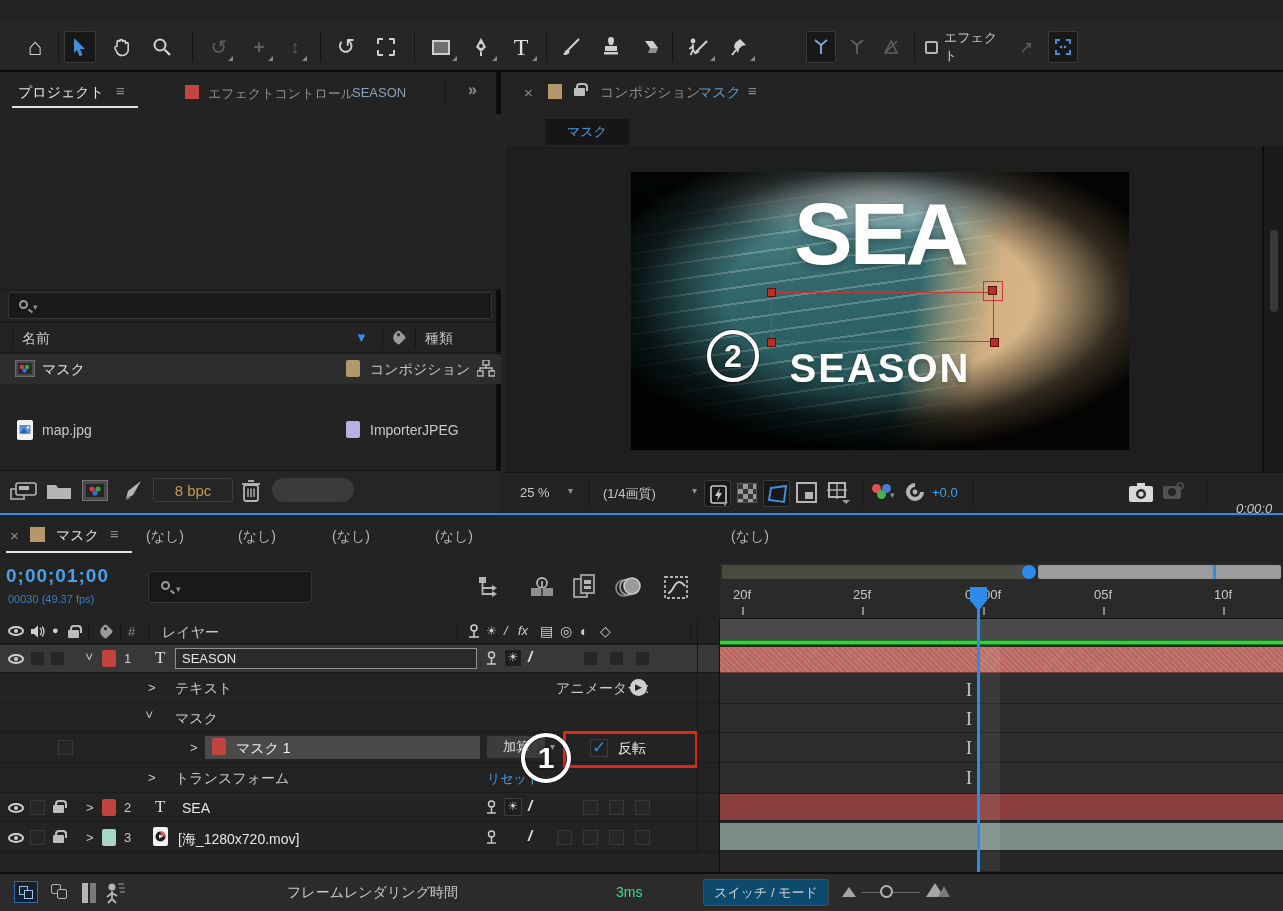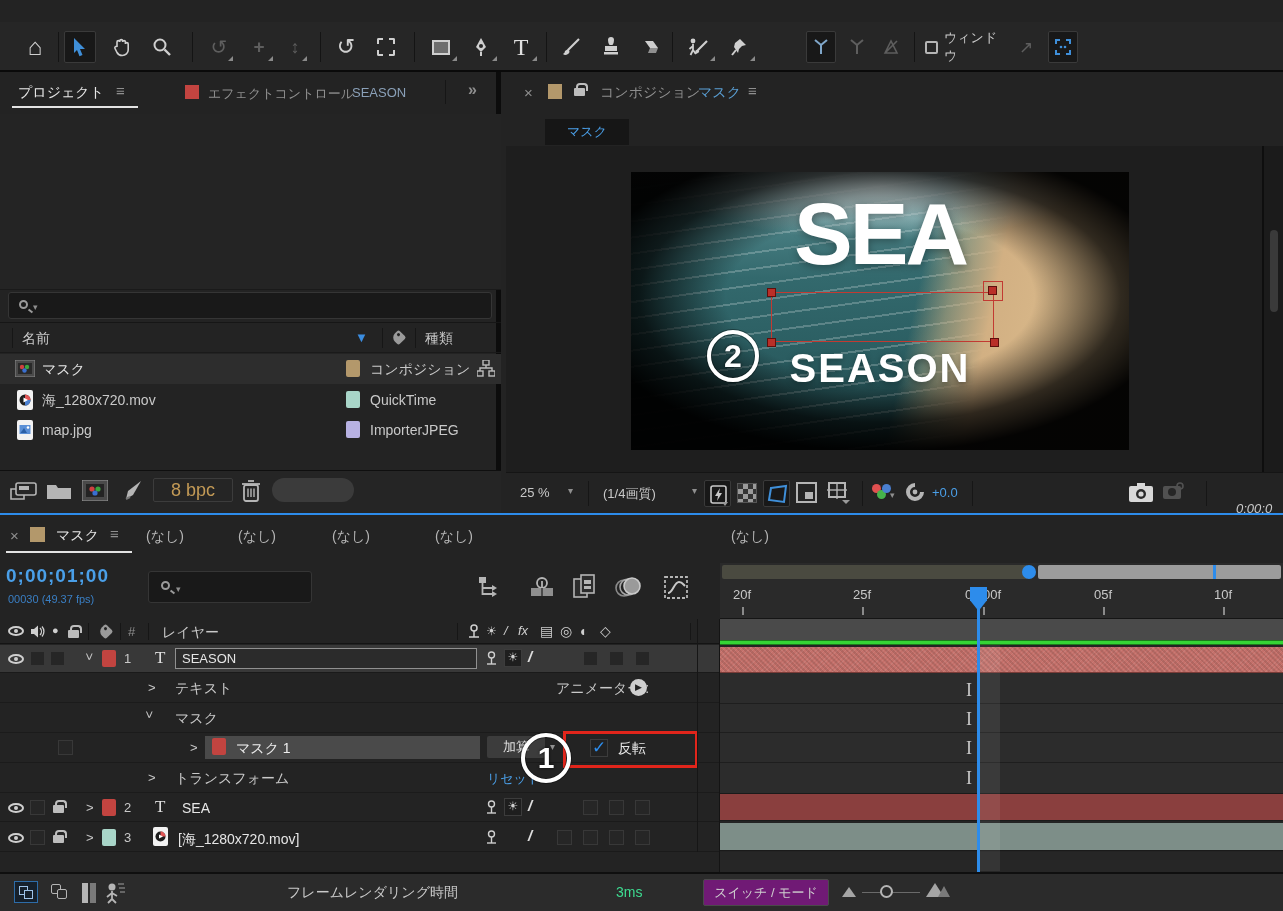--- a/index.html
+++ b/index.html
@@ -140,21 +140,21 @@
     </div>
     <div class="tool dis" style="left:876px;width:30px;">
       <svg width="18" height="18" viewBox="0 0 18 18">
           <path d="M3 15 L9 3 L15 15 Z M3 15 L15 3" stroke="#5e5e5e" stroke-width="1.6" fill="none"></path>
         </svg>
     </div>
     <div class="tsep" style="left:914px;"></div>
     <div class="tool" style="left:922px;width:18px;">
       <span style="display:block;width:13px;height:13px;border:2px solid #b5b5b5;border-radius:2px;"></span>
     </div>
-    <div class="tool" style="left:944px;width:62px;font-size:13px;color:#c9c9c9;">ウィンドウ</div>
+    <div class="tool" style="left:944px;width:62px;font-size:13px;color:#c9c9c9;">エフェクト</div>
     <div class="tool dis" style="left:1012px;width:28px;font-size:17px;">↗</div>
     <div class="tool toolbox" style="left:1048px;width:30px;">
       <svg width="18" height="18" viewBox="0 0 18 18">
           <path d="M2 6 V2 H6 M12 2 H16 V6 M16 12 V16 H12 M6 16 H2 V12" stroke="#3f8fd9" stroke-width="2" fill="none"></path>
           <circle cx="7" cy="9" r="1.3" fill="#3f8fd9"></circle>
           <circle cx="11" cy="9" r="1.3" fill="#3f8fd9"></circle>
         </svg>
     </div>
   </div>
 
@@ -198,32 +198,20 @@
       <span class="swatch" style="position:absolute;left:346px;top:6px;background:#b3986b;"></span>
       <span class="abs c-lt f14" style="left:370px;top:7px;">コンポジション</span>
       <svg class="abs" style="left:477px;top:6px;" width="18" height="17" viewBox="0 0 18 17">
           <rect x="6" y="0" width="6" height="5" fill="none" stroke="#bdbdbd" stroke-width="1.4"></rect>
           <rect x="0" y="11" width="6" height="5" fill="none" stroke="#bdbdbd" stroke-width="1.4"></rect>
           <rect x="12" y="11" width="6" height="5" fill="none" stroke="#bdbdbd" stroke-width="1.4"></rect>
           <path d="M9 5 V8 M3 11 V8 H15 V11" stroke="#bdbdbd" stroke-width="1.4" fill="none"></path>
         </svg>
     </div>
 
-    <div class="abs" style="left:0;top:313px;width:501px;height:30px;">
-      <svg class="abs" style="left:17px;top:5px;" width="16" height="20" viewBox="0 0 16 20">
-          <rect x="0" y="0" width="16" height="20" rx="2" fill="#f2f2f2"></rect>
-          <circle cx="8" cy="10" r="5.5" fill="#1d1d1d"></circle>
-          <path d="M8 4.5 A5.5 5.5 0 0 1 13.5 10 L8 10 Z" fill="#e05555"></path>
-          <path d="M13.5 10 A5.5 5.5 0 0 1 8 15.5 L8 10 Z" fill="#4a7fd0"></path>
-          <polygon points="6.5,7.5 11,10 6.5,12.5" fill="#fff"></polygon>
-        </svg>
-      <span class="abs c-lt f14" style="left:42px;top:7px;">海_1280x720.mov</span>
-      <span class="swatch" style="position:absolute;left:346px;top:6px;background:#a8d5c8;"></span>
-      <span class="abs c-lt f14" style="left:370px;top:7px;">QuickTime</span>
-    </div>
 
     <div class="abs" style="left:0;top:343px;width:501px;height:30px;">
       <svg class="abs" style="left:17px;top:5px;" width="16" height="20" viewBox="0 0 16 20">
           <rect x="0" y="0" width="16" height="20" rx="2" fill="#f2f2f2"></rect>
           <rect x="2.5" y="5" width="11" height="9" fill="#5a8fd6"></rect>
           <polygon points="3.5,13 7,8 10,13" fill="#2a5fa6"></polygon>
           <circle cx="11" cy="7.5" r="1.3" fill="#fff"></circle>
         </svg>
       <span class="abs c-lt f14" style="left:42px;top:7px;">map.jpg</span>
       <span class="swatch" style="position:absolute;left:346px;top:6px;background:#b7b1e2;"></span>
@@ -244,21 +232,21 @@
           <rect x="0" y="0" width="26" height="21" fill="#4a4a4a" stroke="#9a9a9a"></rect>
           <rect x="4" y="4" width="18" height="13" fill="#242424"></rect>
           <circle cx="10" cy="9" r="2.6" fill="#d04040"></circle>
           <circle cx="16" cy="9" r="2.6" fill="#3da53d"></circle>
           <circle cx="13" cy="13" r="2.6" fill="#3a6fd0"></circle>
         </svg>
       <svg class="abs" style="left:120px;top:8px;" width="24" height="24" viewBox="0 0 24 24">
           <path d="M21 2 L8 12 L6 20 L13 16 Z" fill="#b5b5b5"></path>
           <path d="M6 20 L10 18" stroke="#777" stroke-width="2"></path>
         </svg>
-      <div class="abs" style="left:153px;top:7px;width:80px;height:24px;border:1px solid #3c3c3c;border-radius:2px;display:flex;align-items:center;justify-content:center;color:#c39a56;font-size:18px;">8 bpc</div>
+      <div class="abs" style="left:153px;top:7px;width:80px;height:24px;border:1px solid #3c3c3c;border-radius:2px;display:flex;align-items:center;justify-content:center;color:#c39a56;font-size:15px;">8 bpc</div>
       <svg class="abs" style="left:241px;top:8px;" width="20" height="23" viewBox="0 0 20 23">
           <rect x="3" y="6" width="14" height="16" rx="2" fill="none" stroke="#b5b5b5" stroke-width="1.8"></rect>
           <line x1="1" y1="5" x2="19" y2="5" stroke="#b5b5b5" stroke-width="1.8"></line>
           <line x1="7" y1="2" x2="13" y2="2" stroke="#b5b5b5" stroke-width="1.8"></line>
           <line x1="7" y1="9.5" x2="7" y2="18" stroke="#b5b5b5" stroke-width="1.4"></line>
           <line x1="10" y1="9.5" x2="10" y2="18" stroke="#b5b5b5" stroke-width="1.4"></line>
           <line x1="13" y1="9.5" x2="13" y2="18" stroke="#b5b5b5" stroke-width="1.4"></line>
         </svg>
       <div class="abs" style="left:272px;top:7px;width:82px;height:24px;background:#3b3b3b;border-radius:12px;"></div>
     </div>
@@ -602,21 +590,21 @@
         <rect x="2" y="1" width="6" height="20" fill="#b5b5b5"></rect>
         <rect x="10" y="1" width="6" height="20" fill="#7a7a7a"></rect>
       </svg>
     <svg class="abs" style="left:104px;top:7px;" width="22" height="23" viewBox="0 0 22 23">
         <circle cx="8" cy="6" r="3.5" fill="#b5b5b5"></circle>
         <path d="M8 10 L8 18 M8 12 L3 16 M8 18 L4 22 M8 18 L12 22 M8 12 L13 15" stroke="#b5b5b5" stroke-width="1.8" fill="none"></path>
         <path d="M14 3 h6 M15 7 h6 M16 11 h5" stroke="#7a7a7a" stroke-width="1.6"></path>
       </svg>
     <div class="abs c-lt f14" style="left:287px;top:10px;">フレームレンダリング時間</div>
     <div class="abs f14" style="left:616px;top:10px;color:#3ddc91;">3ms</div>
-    <div class="abs" style="left:703px;top:5px;width:126px;height:27px;background:#701a75;border:1px solid #4a4a4a;border-radius:2px;display:flex;align-items:center;justify-content:center;color:#cfcfcf;font-size:13px;">スイッチ / モード</div>
+    <div class="abs" style="left:703px;top:5px;width:126px;height:27px;background:#0c4a6e;border:1px solid #4a4a4a;border-radius:2px;display:flex;align-items:center;justify-content:center;color:#cfcfcf;font-size:13px;">スイッチ / モード</div>
     <div class="abs" style="left:842px;top:13px;width:0;height:0;border-left:7px solid transparent;border-right:7px solid transparent;border-bottom:10px solid #a5a5a5;"></div>
     <div class="trk" style="left:862px;top:18px;width:58px;"></div>
     <div class="abs" style="left:880px;top:11px;width:13px;height:13px;border-radius:50%;background:#2b2b2b;border:2px solid #b5b5b5;"></div>
     <div class="abs" style="left:926px;top:9px;width:0;height:0;border-left:9px solid transparent;border-right:9px solid transparent;border-bottom:14px solid #a5a5a5;"></div>
     <div class="abs" style="left:938px;top:12px;width:0;height:0;border-left:6px solid transparent;border-right:6px solid transparent;border-bottom:11px solid #7a7a7a;"></div>
   </div>
 
 </div>
 
 </body></html>

